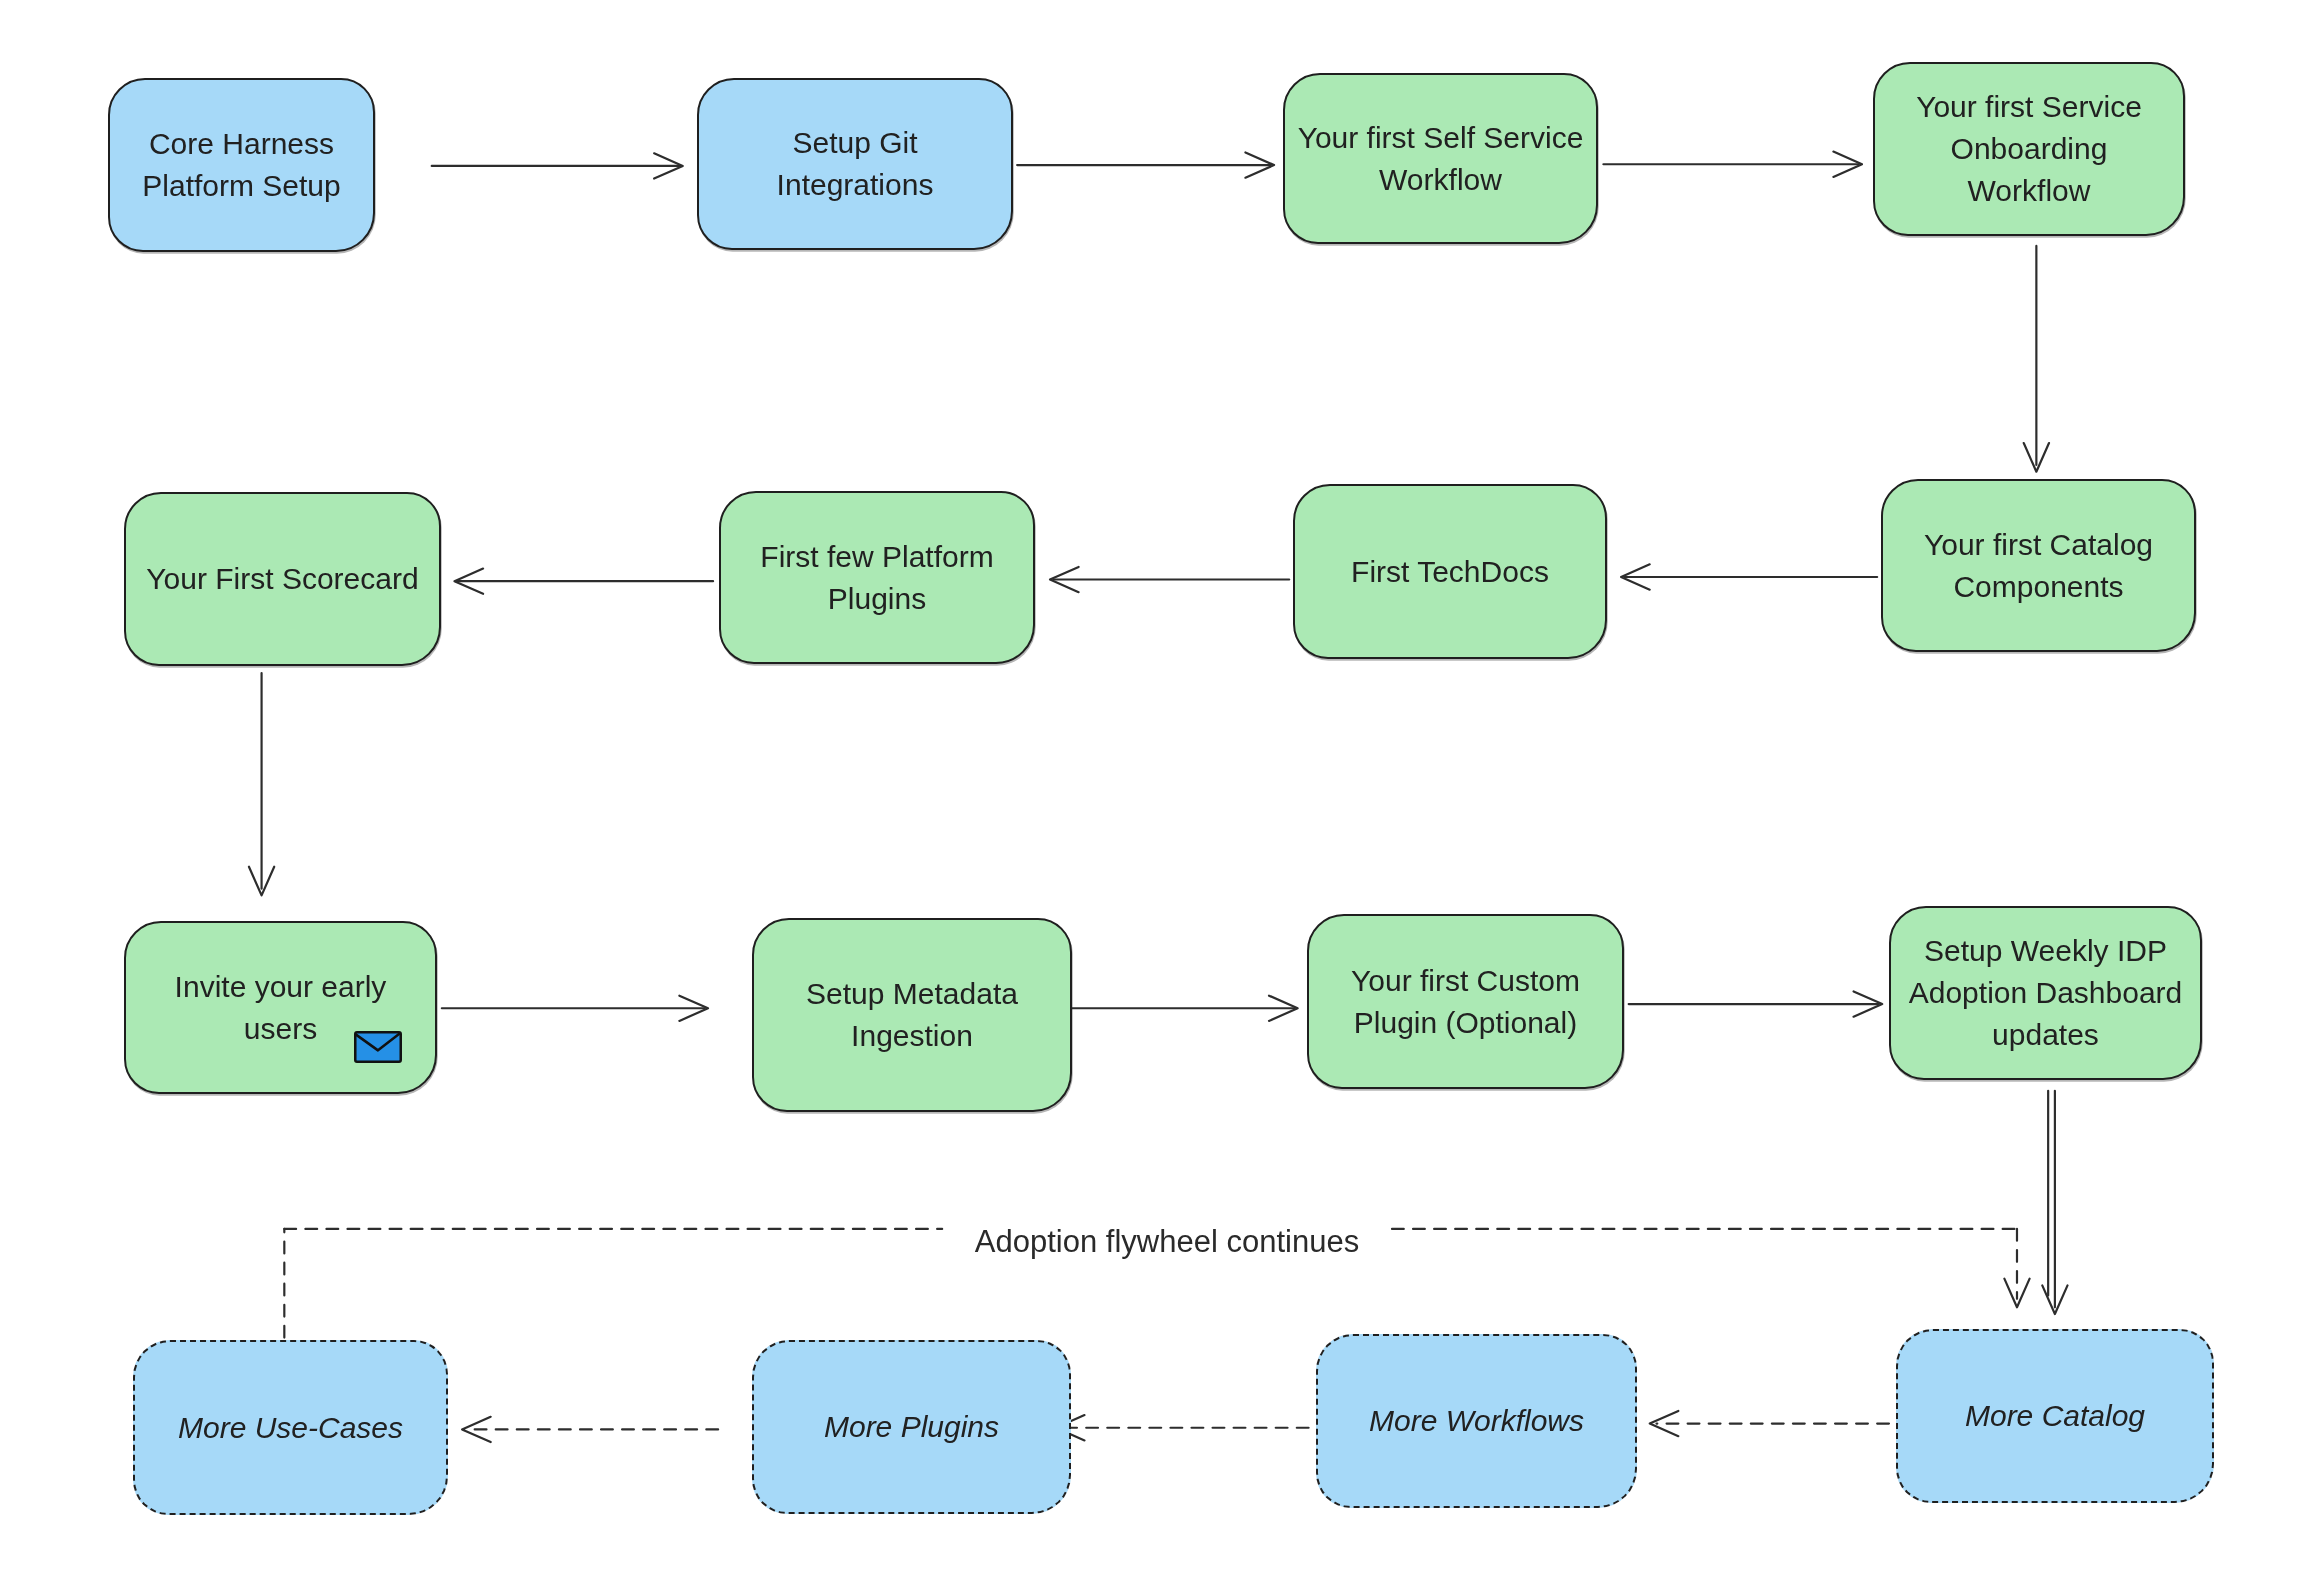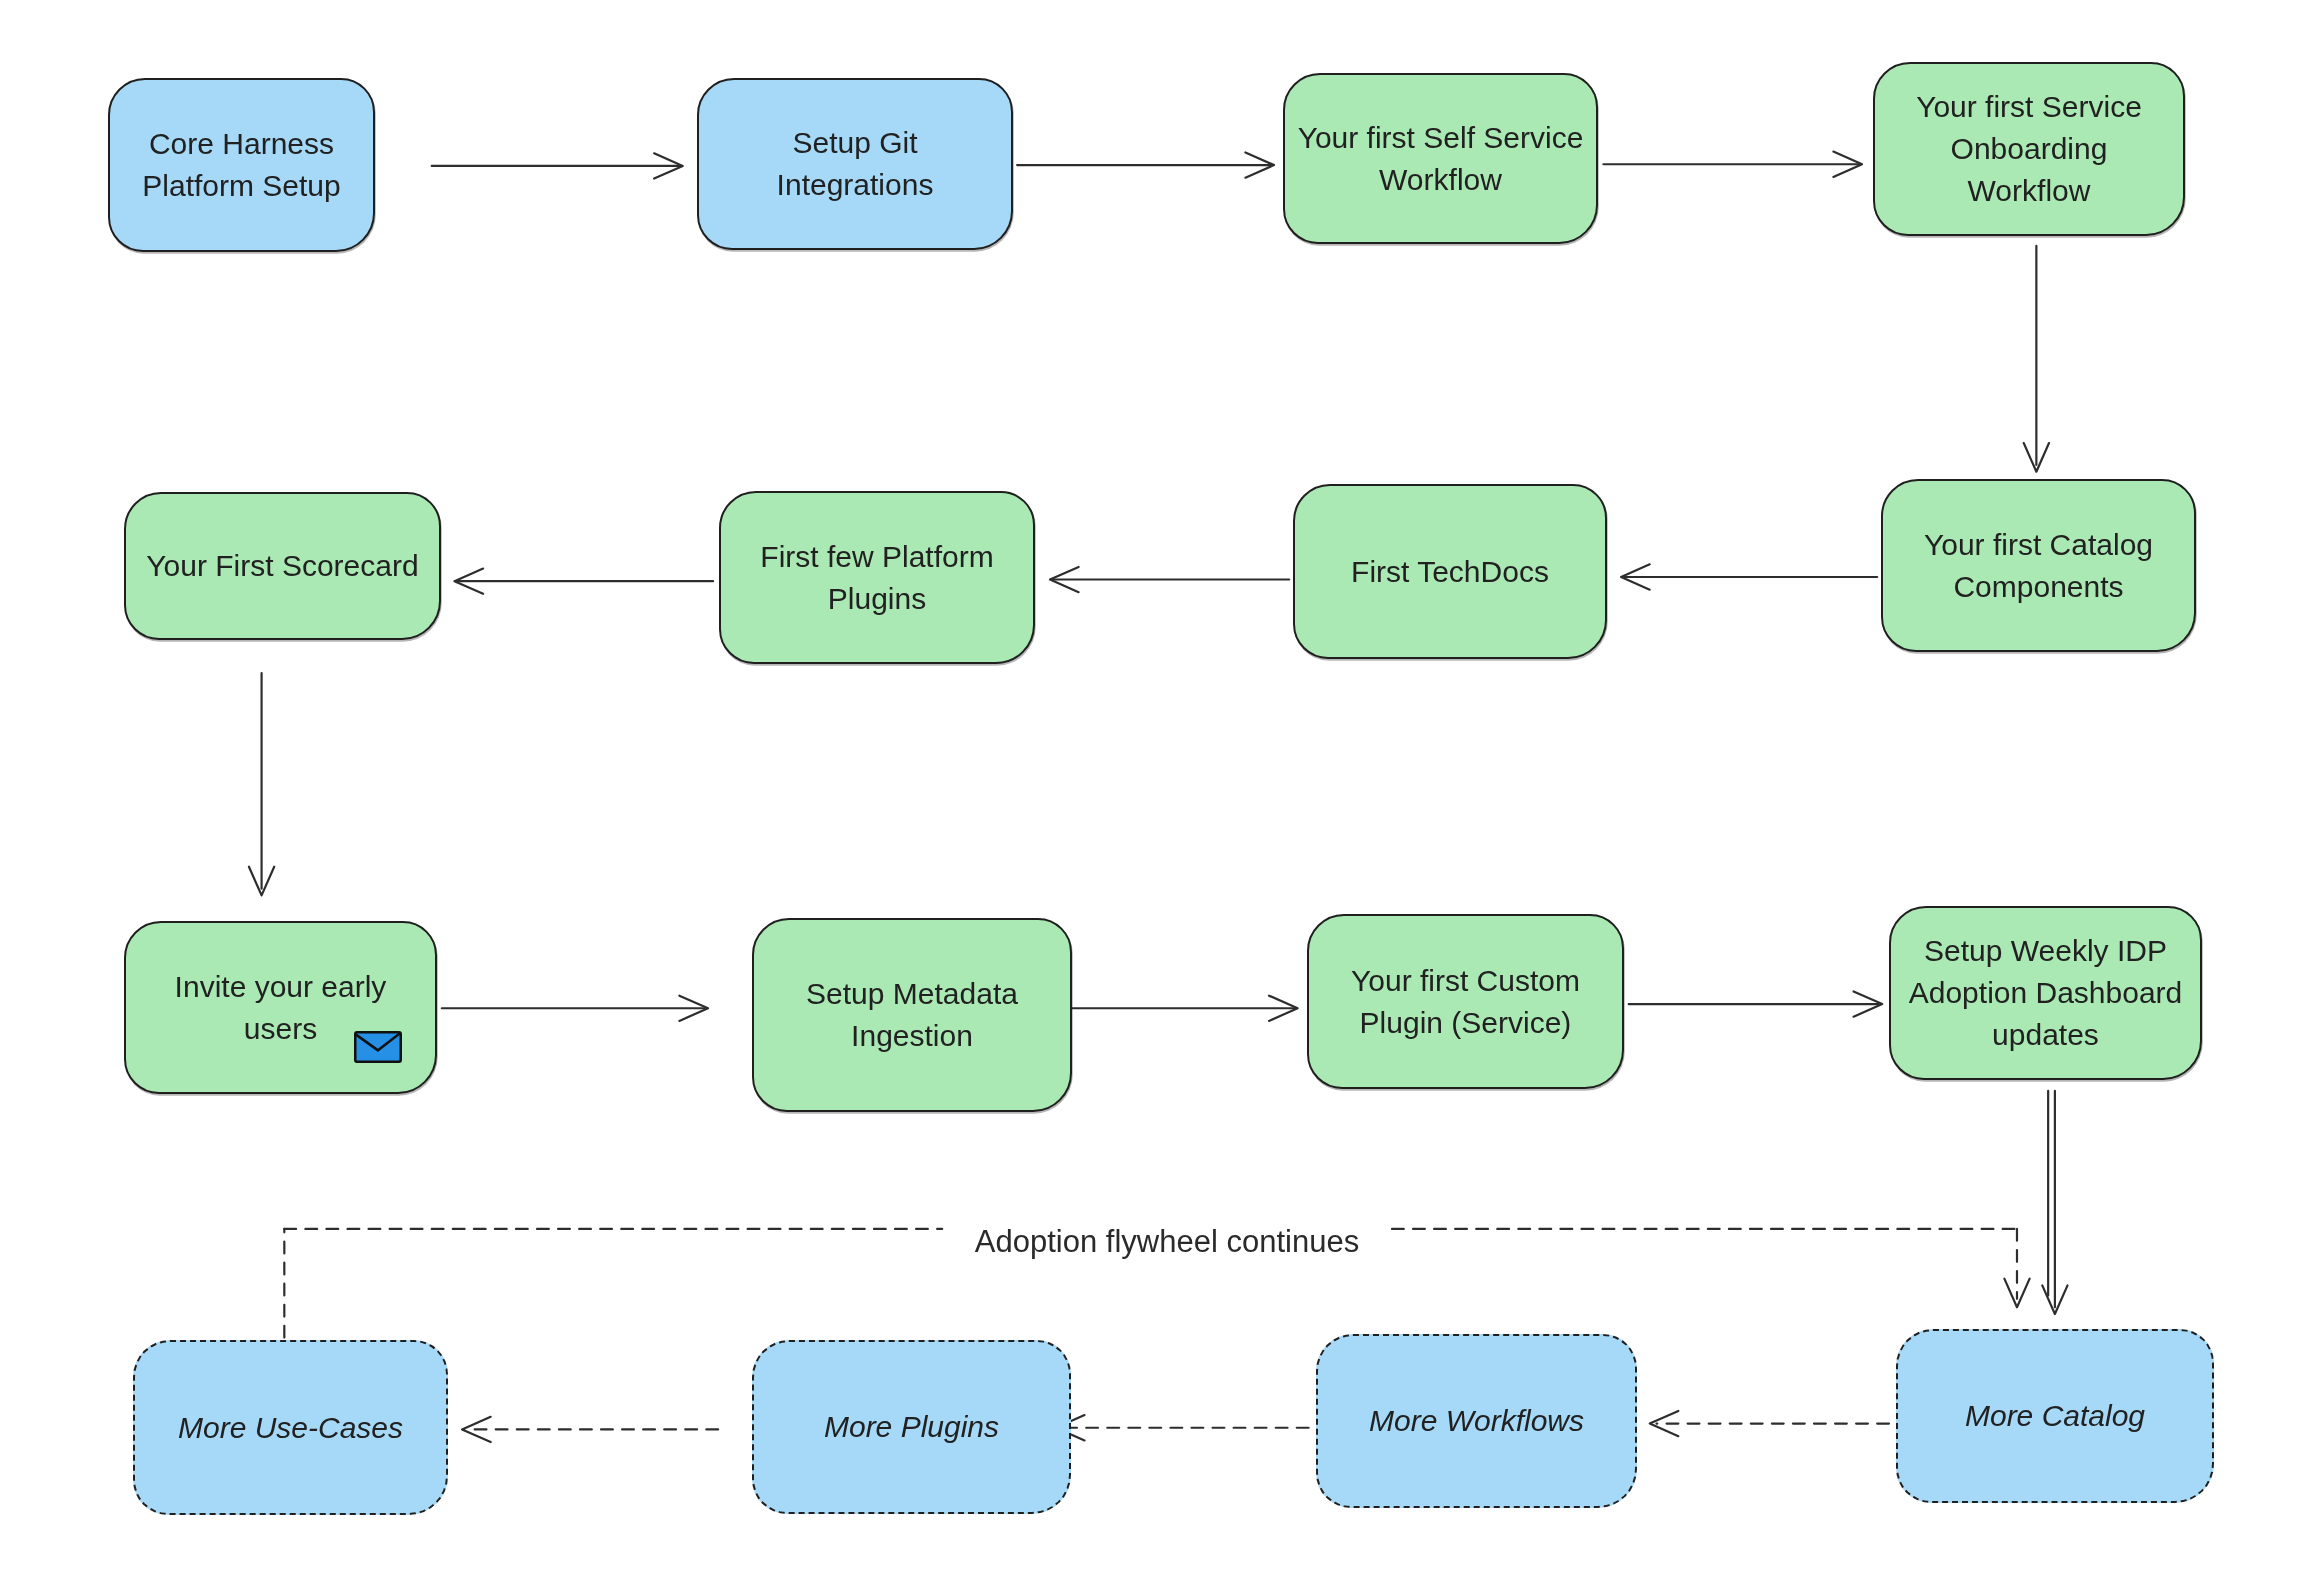--- a/index.html
+++ b/index.html
@@ -129,39 +129,39 @@
     <span class="node-label">Your first Catalog
 Components</span>
   </div>
   <div class="node green" style="left:1293px;top:484px;width:314px;height:175px">
     <span class="node-label">First TechDocs</span>
   </div>
   <div class="node green" style="left:719px;top:491px;width:316px;height:173px">
     <span class="node-label">First few Platform
 Plugins</span>
   </div>
-  <div class="node green" style="left:124px;top:492px;width:317px;height:148px">
+  <div class="node green" style="left:124px;top:492px;width:317px;height:174px">
     <span class="node-label">Your First Scorecard</span>
   </div>
 
   <div class="node green" style="left:124px;top:921px;width:313px;height:173px">
     <span class="node-label">Invite your early
 users</span>
     <svg class="envelope" xmlns="http://www.w3.org/2000/svg" viewBox="0 0 57 38">
       <rect x="1.5" y="1.5" width="54" height="35" rx="2" fill="#2590e6" stroke="#111111" stroke-width="3"></rect>
       <path d="M2 4 L28.5 23 L55 2.5" fill="none" stroke="#111111" stroke-width="3" stroke-linejoin="round"></path>
     </svg>
   </div>
   <div class="node green" style="left:752px;top:918px;width:320px;height:194px">
     <span class="node-label">Setup Metadata
 Ingestion</span>
   </div>
   <div class="node green" style="left:1307px;top:914px;width:317px;height:175px">
     <span class="node-label">Your first Custom
-Plugin (Service)</span>
+Plugin (Optional)</span>
   </div>
   <div class="node green" style="left:1889px;top:906px;width:313px;height:174px">
     <span class="node-label">Setup Weekly IDP
 Adoption Dashboard
 updates</span>
   </div>
 
   <div class="flywheel-label">Adoption flywheel continues</div>
 
   <div class="node blue dashed" style="left:133px;top:1340px;width:315px;height:175px">

